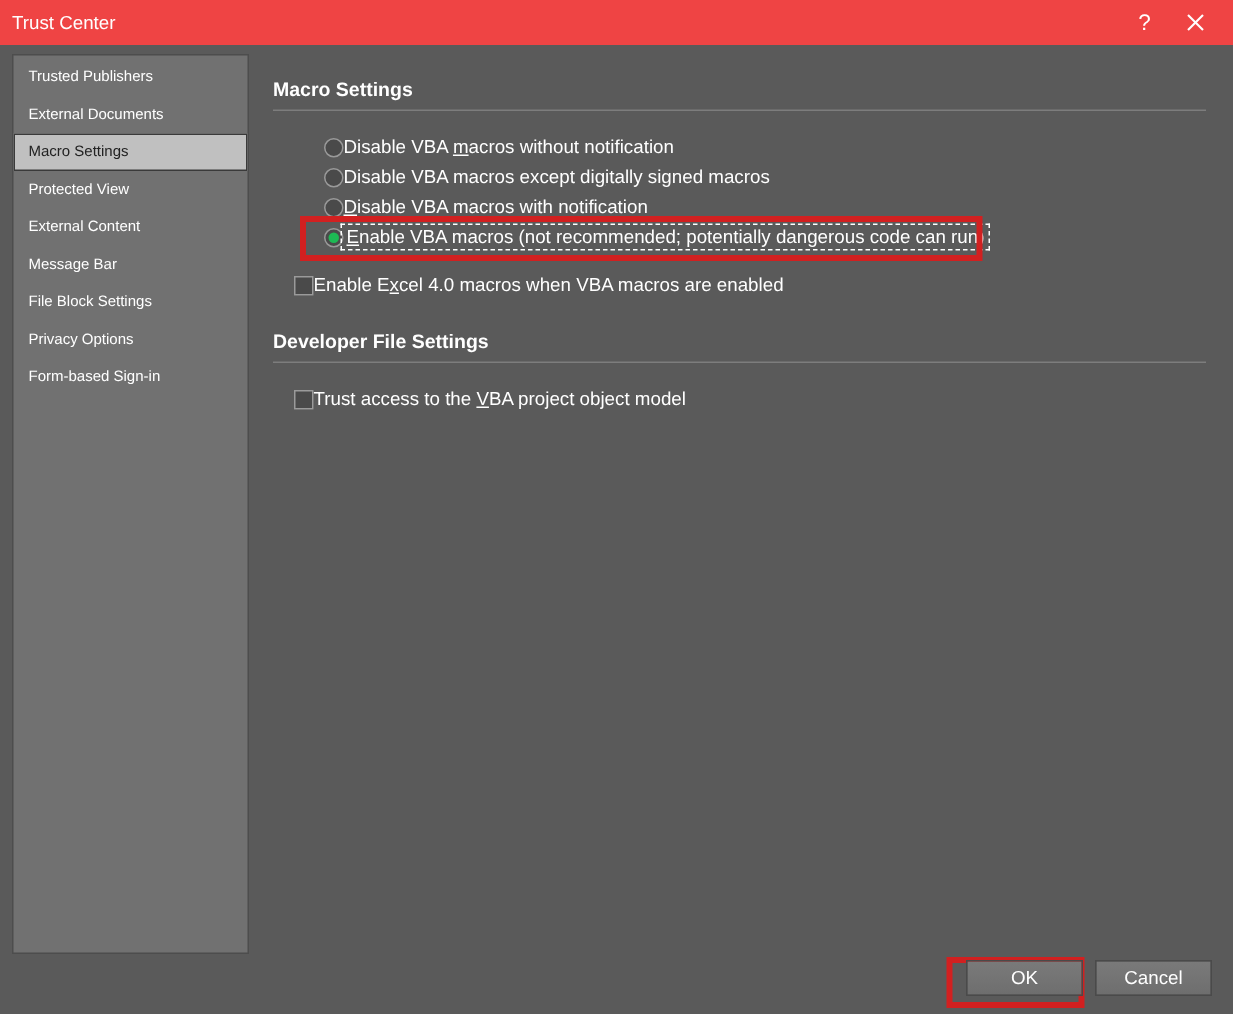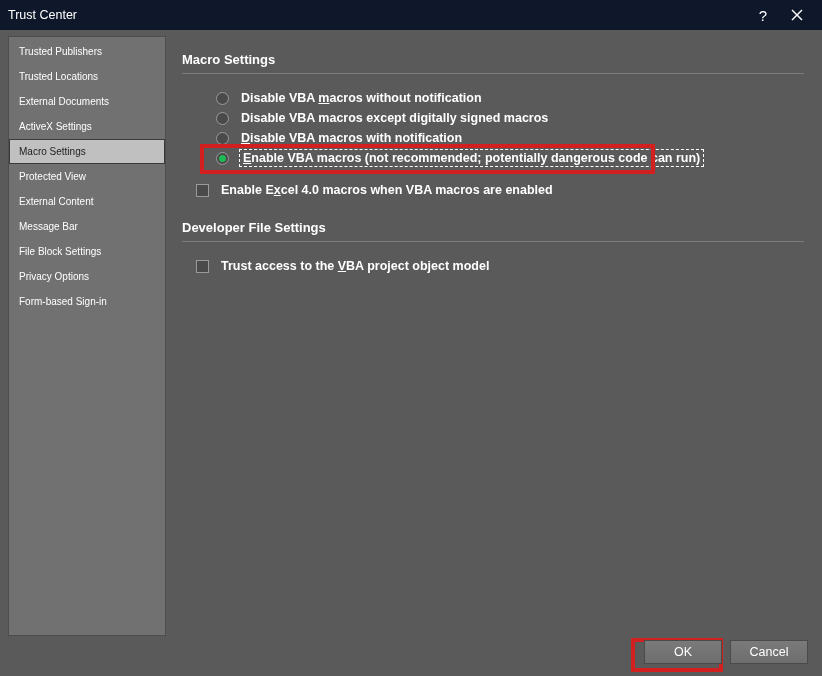--- a/index.html
+++ b/index.html
@@ -7,21 +7,21 @@
   body {
     background: #5a5a5a;
     font-family: "Segoe UI", Tahoma, sans-serif;
     font-size: 12.5px;
     color: #ffffff;
   }
 
   
   .titlebar {
     height: 30px;
-    background: #0f172a;
+    background: #ef4444;
     display: flex;
     align-items: center;
     padding: 0 8px;
   }
   .titlebar-title { font-size: 12.5px; }
   .titlebar-spacer { flex: 1; }
   .titlebar-btn {
     width: 34px; height: 30px;
     display: flex; align-items: center; justify-content: center;
     font-size: 15px;
@@ -75,25 +75,24 @@
   }
 
   .radio-group {
     padding-left: 34px;
     margin-bottom: 12px;
   }
 
   .option-row {
     display: flex;
     align-items: center;
-    gap: 12px;
+    gap: 0;
     padding: 3px 0;
     font-size: 12.5px;
     position: relative;
-    font-weight: bold;
   }
 
   .radio {
     width: 13px; height: 13px;
     border-radius: 50%;
     background: #4a4a4a;
     border: 1px solid #9a9a9a;
     display: inline-flex;
     align-items: center; justify-content: center;
     flex-shrink: 0;
@@ -181,23 +180,21 @@
         <line x1="1" y1="1" x2="11" y2="11" stroke-width="1.4"></line>
         <line x1="11" y1="1" x2="1" y2="11" stroke-width="1.4"></line>
       </svg>
   </span>
 </div>
 
 <div class="body-area">
 
   <div class="sidebar">
     <div class="sidebar-item"><span>Trusted Publishers</span></div>
-    <div class="sidebar-item"><span>Trusted Locations</span></div>
     <div class="sidebar-item"><span>External Documents</span></div>
-    <div class="sidebar-item"><span>ActiveX Settings</span></div>
     <div class="sidebar-item selected"><span>Macro Settings</span></div>
     <div class="sidebar-item"><span>Protected View</span></div>
     <div class="sidebar-item"><span>External Content</span></div>
     <div class="sidebar-item"><span>Message Bar</span></div>
     <div class="sidebar-item"><span>File Block Settings</span></div>
     <div class="sidebar-item"><span>Privacy Options</span></div>
     <div class="sidebar-item"><span>Form-based Sign-in</span></div>
   </div>
 
   <div class="content">

